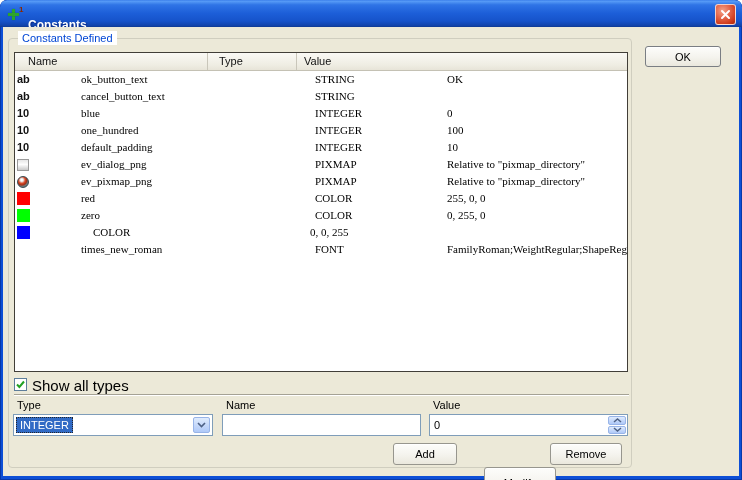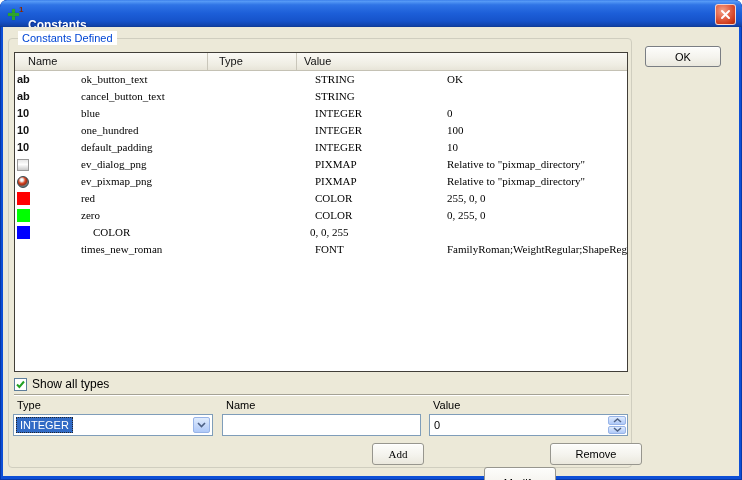--- a/index.html
+++ b/index.html
@@ -25,23 +25,23 @@
     display:flex; align-items:center; justify-content:center; cursor:pointer; }
 
   .client { position:absolute; left:3px; top:27px; width:736px; height:449px; background:#ECE9D8; }
 
   .btn { position:absolute; height:21px; font-family:"Liberation Sans",sans-serif;
     font-size:11px; color:#000; text-align:center;
     border:1px solid #97968E; border-radius:3px;
     background:linear-gradient(180deg,#FDFDFB 0%,#F4F3ED 55%,#EAE8DD 100%);
     box-shadow: inset 0 1px 0 #fff; cursor:pointer; }
   .ok-btn { left:645px; top:46px; width:76px; border-color:#7A7E83; }
-  .add-btn { left:372px; top:443px; width:52px; height:22px;font-family:Liberation Serif, serif; }
+  .add-btn { left:393px; top:443px; width:64px; height:22px; }
   .modify-btn { left:484px; top:443px; width:72px; height:32px;margin-top:24px; }
-  .remove-btn { left:550px; top:443px; width:92px; height:22px; }
+  .remove-btn { left:550px; top:443px; width:72px; height:22px; }
 
   .groupbox { position:absolute; left:8px; top:38px; width:624px; height:430px;
     border:1px solid #D0CEBF; border-radius:4px; }
   .gb-label { position:absolute; left:9px; top:-8px; padding:0 4px; background:#ffffff;
     color:#0046D5; font-size:11px; line-height:14px; }
 
   .listview { position:absolute; left:14px; top:52px; width:614px; height:320px;
     background:#fff; border:1px solid #413E38; overflow:hidden; }
   .lv-header { display:grid; grid-template-columns:192px 89px 1fr; height:18px;
     background:linear-gradient(180deg,#FAF9F5 0%,#EFEDE3 70%,#E7E4D8 100%);
@@ -67,21 +67,21 @@
     background:#E9A33D; border:1px solid #A87E28; border-bottom:none; border-radius:1px 1px 0 0; }
   .icon-pixmap-gray { width:12px; height:12px; border:1px solid #9A9A9A;
     background:linear-gradient(180deg,#E6E6E6 0%,#FDFDFD 45%,#C9C9C9 100%); }
   .icon-pixmap-globe { width:12px; height:12px; border-radius:50%; border:1px solid #3A4A50;
     background:radial-gradient(circle at 38% 30%, #FFFFFF 6%, #E8E8E8 16%, #DA4A28 36%, #A03018 54%, #6D7D80 68%, #4D5A5E 100%); }
 
   .checkbox { position:absolute; left:14px; top:378px; width:13px; height:13px;
     background:#fff; border:1px solid #5E7E9B; display:flex; align-items:center; justify-content:center; cursor:pointer; }
   .checkbox svg { visibility:hidden; }
   .checkbox.checked svg { visibility:visible; }
-  .cb-label { position:absolute; left:32px; top:377px; font-size:12px; color:#000; }
+  .cb-label { position:absolute; left:32px; top:377px; font-size:15px; color:#000; }
 
   .separator { position:absolute; left:14px; top:394px; width:615px; height:2px;
     border-top:1px solid #A5A295; border-bottom:1px solid #FFFFFF; }
 
   .field-label { position:absolute; top:399px; font-size:11px; color:#000; }
   .type-label { left:17px; } .name-label { left:226px; } .value-label { left:433px; }
 
   .edit { border:1px solid #7F9DB9; background:#fff; font-family:"Liberation Sans",sans-serif;
     font-size:11px; color:#000; }
   .combo { position:absolute; left:13px; top:414px; width:200px; height:22px; cursor:default; }

